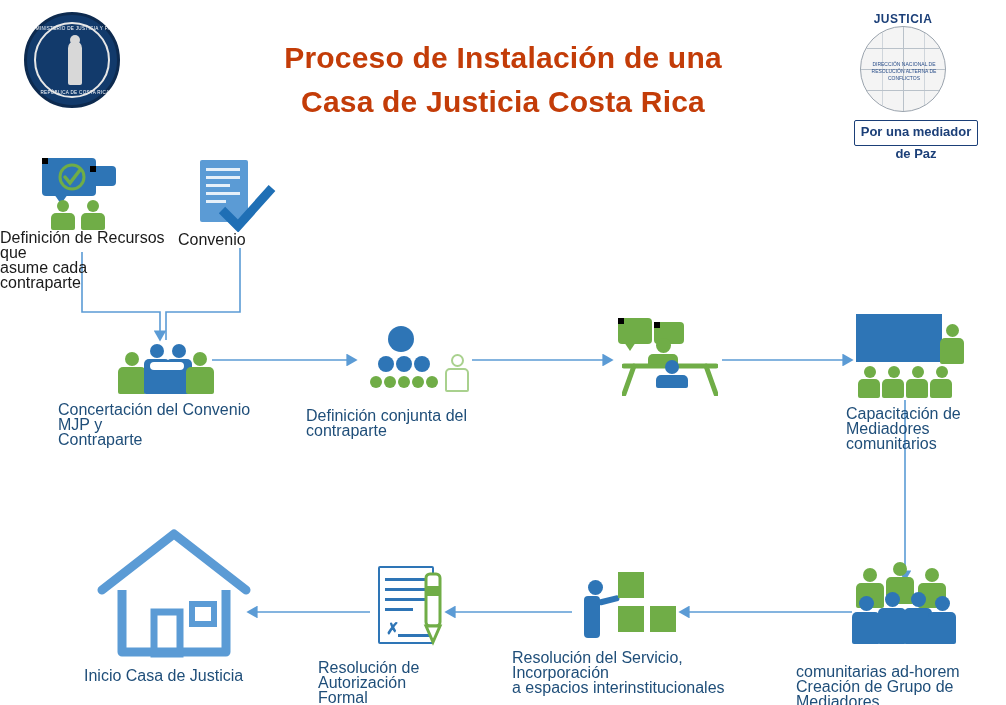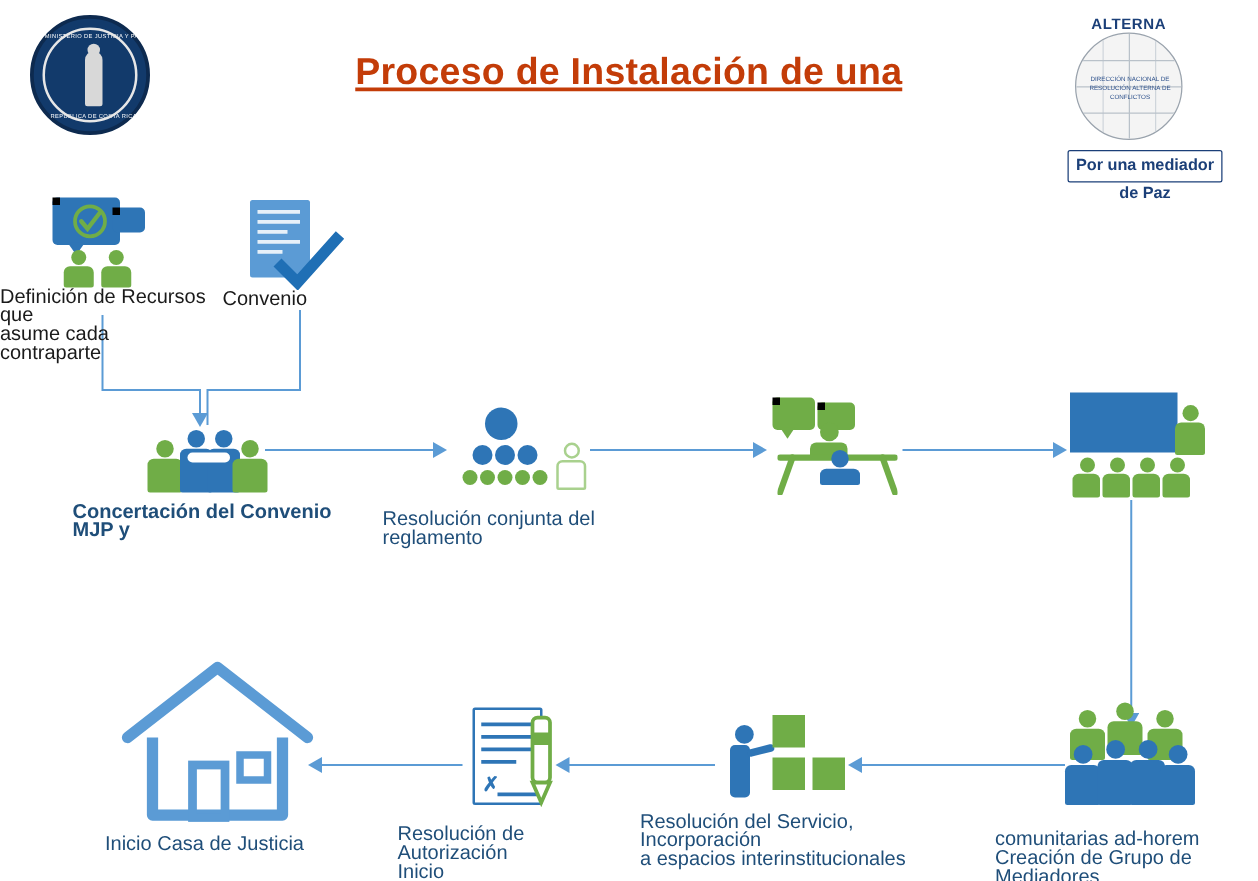--- a/index.html
+++ b/index.html
@@ -14,21 +14,21 @@
   
   .title{
     position:absolute;left:213px;top:36px;width:580px;
     text-align:center;
     color:#C33C08;
     font-size:30px;font-weight:bold;
     line-height:44px;
     letter-spacing:0.2px;
   }
   .title .ln{display:block;}
-  .title .ln span{ text-decoration:underline; text-underline-offset:3px;}
+  .title .ln span{ text-underline-offset:3px;}
   
   .logo-left{position:absolute;left:16px;top:8px;width:112px;height:112px;}
   .logo-right{position:absolute;left:834px;top:8px;width:142px;height:140px;}
   .seal{
     position:absolute;left:8px;top:4px;width:96px;height:96px;border-radius:50%;
     background:#123A6B;border:3px solid #0d2a4f;
     box-sizing:border-box;
   }
   .seal:after{
     content:"";position:absolute;left:7px;top:7px;right:7px;bottom:7px;
@@ -97,35 +97,36 @@
 
   <div class="logo-left">
     <div class="seal">
       <div class="seal-text-top">MINISTERIO DE JUSTICIA Y PAZ</div>
       <div class="seal-figure"></div>
       <div class="seal-text-bot">REPÚBLICA DE COSTA RICA</div>
     </div>
   </div>
 
   <div class="logo-right">
-    <div class="dinarac">ALTERNA</div>
+    <div class="dinarac">JUSTICIA</div>
     <div class="globe">
       <div class="mer"></div>
         <div class="mer2"></div>
         <div class="mer3"></div>
       <div class="par" style="top:21px"></div>
       <div class="par" style="top:42px"></div>
       <div class="par" style="top:63px"></div>
       <div class="globe-label">DIRECCIÓN NACIONAL DE RESOLUCIÓN ALTERNA DE CONFLICTOS</div>
     </div>
     <div class="paz-band">Por una mediador de Paz</div>
   </div>
 
   <div class="title">
     <span class="ln"><span>Proceso de Instalación de una</span></span>
+    <span class="ln"><span>Casa de Justicia Costa Rica</span></span>
   </div>
 
   <svg class="conn" viewBox="0 0 1006 705">
     <defs>
       <marker id="ah" markerWidth="8" markerHeight="8" refX="6" refY="4" orient="auto">
         <path d="M0,0 L7,4 L0,8 z" fill="#5B9BD5"></path>
       </marker>
     </defs>
     <g stroke="#5B9BD5" stroke-width="1.6" fill="none">
 
@@ -202,41 +203,42 @@
     <div class="person" style="left:48px;top:12px;width:26px;height:50px;">
       <div class="head blue" style="left:6px;top:0;width:14px;height:14px;"></div>
       <div class="body blue" style="left:0px;top:15px;width:26px;height:35px;"></div>
     </div>
     <div class="person" style="left:68px;top:20px;width:28px;height:42px;">
       <div class="head green" style="left:7px;top:0;width:14px;height:14px;"></div>
       <div class="body green" style="left:0px;top:15px;width:28px;height:27px;"></div>
     </div>
     <div style="position:absolute;left:32px;top:30px;width:34px;height:8px;background:#ffffff;border-radius:4px;"></div>
   </div>
-  <div class="label" style="left:58px;top:402px;width:220px;font-weight:bold;">
+  <div class="label" style="left:58px;top:402px;width:220px;">
     <div>Concertación del Convenio MJP y</div>
+    <div>Contraparte</div>
   </div>
 
   <div class="icon" style="left:368px;top:326px;width:104px;height:66px;">
     <div style="position:absolute;left:20px;top:0px;width:26px;height:26px;border-radius:50%;background:#2E75B6;"></div>
     <div style="position:absolute;left:10px;top:30px;width:16px;height:16px;border-radius:50%;background:#2E75B6;"></div>
     <div style="position:absolute;left:28px;top:30px;width:16px;height:16px;border-radius:50%;background:#2E75B6;"></div>
     <div style="position:absolute;left:46px;top:30px;width:16px;height:16px;border-radius:50%;background:#2E75B6;"></div>
     <div style="position:absolute;left:2px;top:50px;width:12px;height:12px;border-radius:50%;background:#70AD47;"></div>
     <div style="position:absolute;left:16px;top:50px;width:12px;height:12px;border-radius:50%;background:#70AD47;"></div>
     <div style="position:absolute;left:30px;top:50px;width:12px;height:12px;border-radius:50%;background:#70AD47;"></div>
     <div style="position:absolute;left:44px;top:50px;width:12px;height:12px;border-radius:50%;background:#70AD47;"></div>
     <div style="position:absolute;left:58px;top:50px;width:12px;height:12px;border-radius:50%;background:#70AD47;"></div>
     <div class="person" style="left:76px;top:28px;width:26px;height:38px;">
       <div style="position:absolute;left:7px;top:0;width:13px;height:13px;border-radius:50%;border:2px solid #A9D18E;box-sizing:border-box;"></div>
       <div style="position:absolute;left:1px;top:14px;width:24px;height:24px;border:2px solid #A9D18E;border-radius:5px 5px 2px 2px;box-sizing:border-box;"></div>
     </div>
   </div>
   <div class="label" style="left:306px;top:408px;width:232px;">
-    <div>Resolución conjunta del reglamento</div>
+    <div>Definición conjunta del contraparte</div>
   </div>
 
   <div class="icon" style="left:618px;top:318px;width:104px;height:78px;">
     <div class="bubble green" style="left:0px;top:0px;width:34px;height:26px;"></div>
     <div style="position:absolute;left:6px;top:24px;width:0;height:0;border-left:6px solid transparent;border-right:6px solid transparent;border-top:9px solid #70AD47;"></div>
     <div class="bubble green" style="left:36px;top:4px;width:30px;height:22px;"></div>
     <div class="person" style="left:28px;top:20px;width:34px;height:30px;">
       <div class="head green" style="left:10px;top:0;width:15px;height:15px;"></div>
       <div class="body green" style="left:2px;top:16px;width:30px;height:14px;"></div>
     </div>
@@ -267,20 +269,24 @@
       <div class="body green" style="left:0px;top:13px;width:22px;height:19px;"></div>
     </div>
     <div class="person" style="left:50px;top:52px;width:24px;height:32px;">
       <div class="head green" style="left:6px;top:0;width:12px;height:12px;"></div>
       <div class="body green" style="left:0px;top:13px;width:22px;height:19px;"></div>
     </div>
     <div class="person" style="left:74px;top:52px;width:24px;height:32px;">
       <div class="head green" style="left:6px;top:0;width:12px;height:12px;"></div>
       <div class="body green" style="left:0px;top:13px;width:22px;height:19px;"></div>
     </div>
+  </div>
+  <div class="label" style="left:846px;top:406px;width:160px;">
+    <div>Capacitación de</div>
+    <div>Mediadores comunitarios</div>
   </div>
 
   <div class="icon" style="left:852px;top:562px;width:104px;height:82px;">
     <div class="person" style="left:4px;top:6px;width:28px;height:40px;">
       <div class="head green" style="left:7px;top:0;width:14px;height:14px;"></div>
       <div class="body green" style="left:0px;top:15px;width:28px;height:25px;"></div>
     </div>
     <div class="person" style="left:34px;top:0px;width:28px;height:42px;">
       <div class="head green" style="left:7px;top:0;width:14px;height:14px;"></div>
       <div class="body green" style="left:0px;top:15px;width:28px;height:27px;"></div>
@@ -335,21 +341,21 @@
     <div style="position:absolute;left:8px;top:56px;width:14px;height:14px;color:#2E75B6;font-size:16px;line-height:14px;font-weight:bold;">✗</div>
     <div style="position:absolute;left:20px;top:68px;width:34px;height:2.5px;background:#2E75B6;"></div>
     <svg style="position:absolute;left:36px;top:4px;width:40px;height:76px;" viewBox="0 0 40 76">
       <rect x="12" y="4" width="14" height="52" rx="4" fill="#ffffff" stroke="#70AD47" stroke-width="3"></rect>
       <rect x="12" y="16" width="14" height="10" fill="#70AD47"></rect>
       <path d="M12,56 L19,72 L26,56 Z" fill="#ffffff" stroke="#70AD47" stroke-width="3"></path>
     </svg>
   </div>
   <div class="label" style="left:318px;top:660px;width:190px;">
     <div>Resolución de Autorización</div>
-    <div>Inicio</div>
+    <div>Formal</div>
   </div>
 
   <div class="icon" style="left:96px;top:528px;width:156px;height:132px;">
     <svg style="position:absolute;left:0;top:0;width:156px;height:132px;" viewBox="0 0 156 132">
       <path d="M6,62 L78,6 L150,62" fill="none" stroke="#5B9BD5" stroke-width="9" stroke-linejoin="round" stroke-linecap="round"></path>
       <path d="M26,62 L26,124 L130,124 L130,62" fill="none" stroke="#5B9BD5" stroke-width="9" stroke-linejoin="round"></path>
       <rect x="58" y="84" width="26" height="42" fill="none" stroke="#5B9BD5" stroke-width="7"></rect>
       <rect x="96" y="76" width="22" height="20" fill="none" stroke="#5B9BD5" stroke-width="6"></rect>
     </svg>
   </div>

